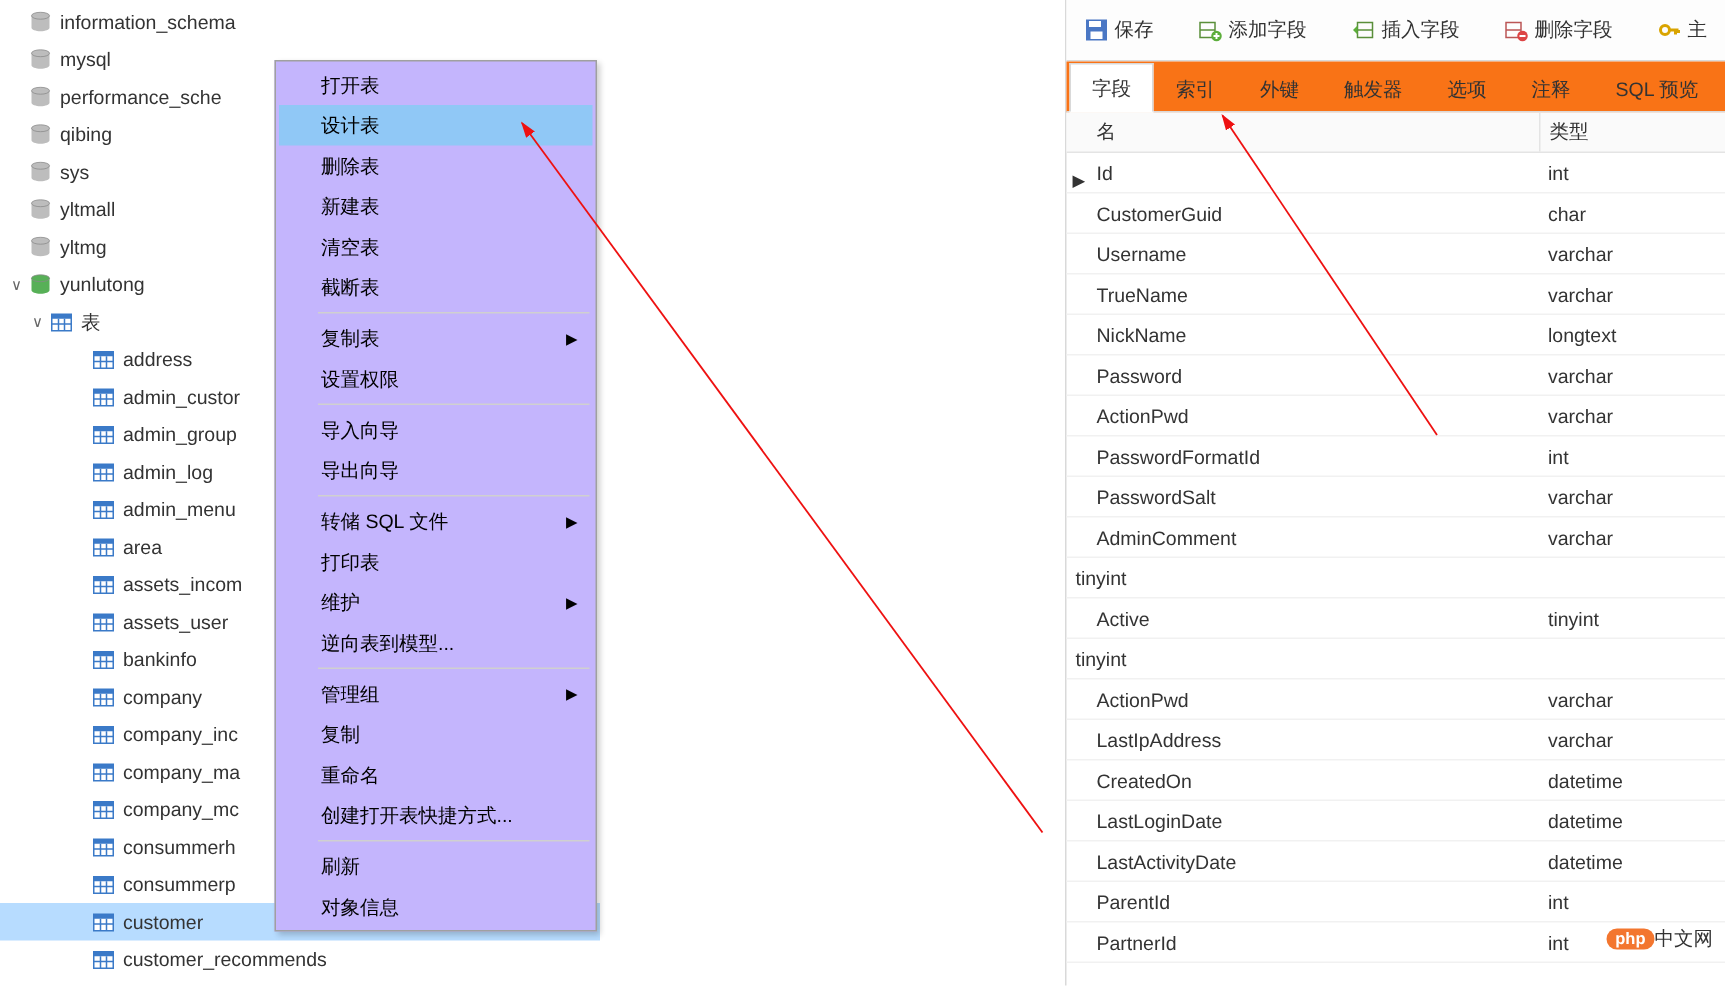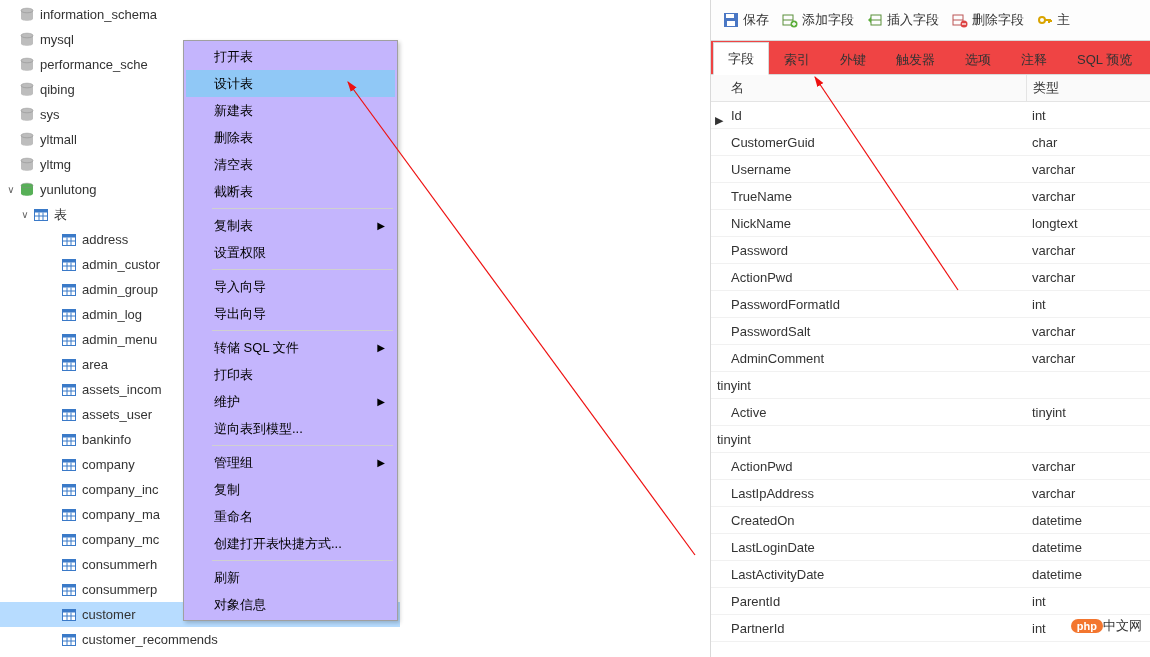--- a/index.html
+++ b/index.html
@@ -87,41 +87,41 @@
     height: 657px;
     border-left: 1px solid #d9d9d9;
     background: #fff;
   }
   .toolbar {
     height: 41px;
     display: flex;
     align-items: center;
     border-bottom: 1px solid #d9d9d9;
     padding-left: 6px;
-    gap: 1px;
+    gap: 18px;
     background: #fdfdfd;
   }
   .tb-btn {
     display: flex;
     align-items: center;
     height: 30px;
     padding: 0 6px;
     gap: 4px;
     color: #333;
   }
   .tb-btn .tb-icon { width: 16px; height: 16px; display: inline-flex; align-items: center; justify-content: center;}
   .tb-btn.key .tb-icon svg { color: #d9a400; }
 
   .tabs {
     height: 34px;
     display: flex;
     align-items: flex-end;
     border-bottom: 1px solid #d9d9d9;
     padding-left: 2px;
-    background: #ef4444;
+    background: #f97316;
   }
   .tab {
     padding: 7px 14px 6px;
     border: 1px solid transparent;
     border-bottom: none;
     color: #333;
     position: relative;
     top: 1px;
   }
   .tab.active {
@@ -540,24 +540,24 @@
 </div>
 
 <div class="context-menu" id="ctxmenu">
     <div class="menu-item">
       <span>打开表</span>
     </div>
     <div class="menu-item hover">
       <span>设计表</span>
     </div>
     <div class="menu-item">
+      <span>删除表</span>
+    </div>
+    <div class="menu-item">
       <span>新建表</span>
-    </div>
-    <div class="menu-item">
-      <span>删除表</span>
     </div>
     <div class="menu-item">
       <span>清空表</span>
     </div>
     <div class="menu-item">
       <span>截断表</span>
     </div>
     <div class="menu-sep"></div>
     <div class="menu-item">
       <span>复制表</span>

